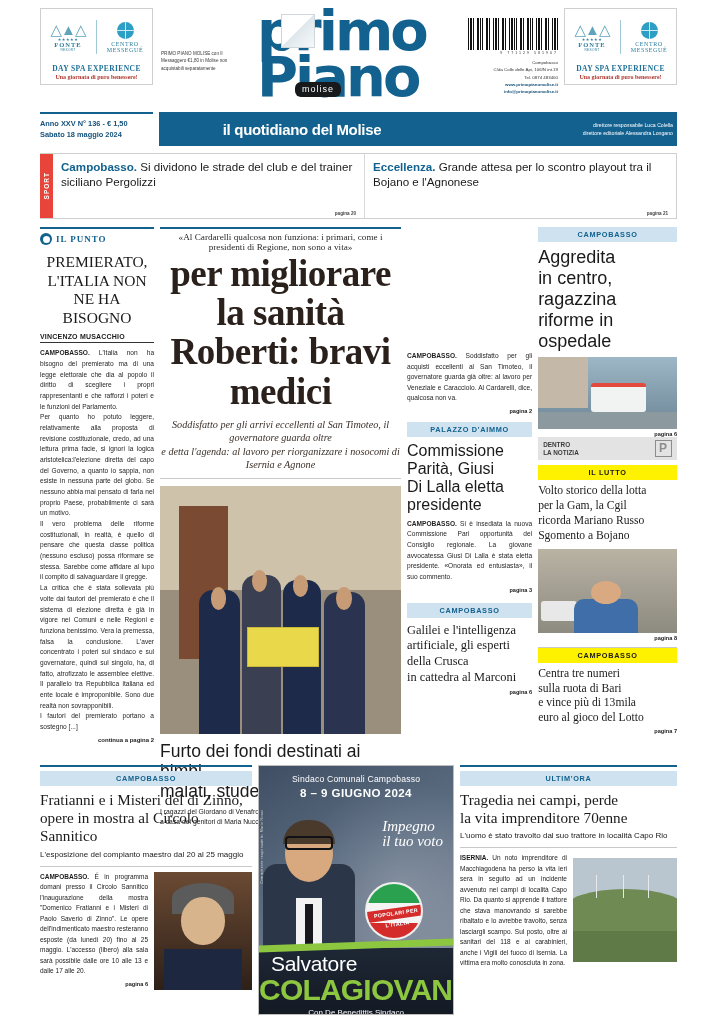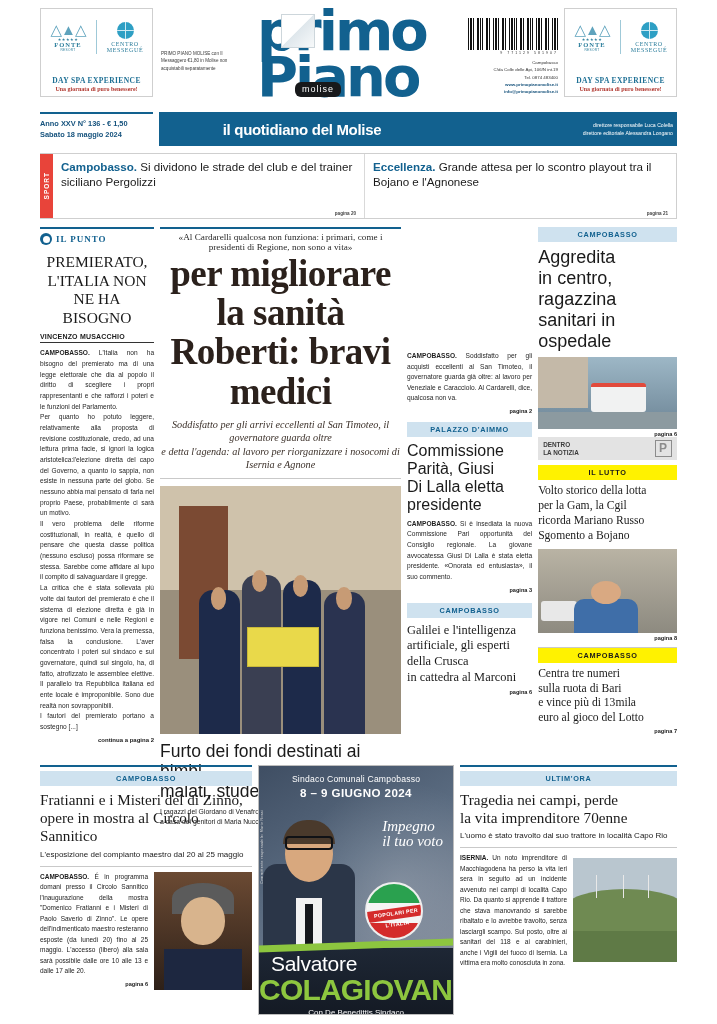--- a/index.html
+++ b/index.html
@@ -20,21 +20,21 @@
   .ad-logo-l, .ad-logo-r { width:46px; text-align:center; color:#1b6f8c; line-height:1; }
   .mount { display:block; font-size:15px; color:#5fa3bd; margin-bottom:1px; letter-spacing:-1px;}
   .stars { font-size:4px; letter-spacing:0.5px; color:#2c7e9c; display:block; }
   .ad-logo-l .nm { font-size:6.5px; font-family:"Liberation Serif",serif; font-weight:bold; letter-spacing:1px; color:#2c7e9c;}
   .ad-logo-l .sub { font-size:3.2px; letter-spacing:.3px; color:#2c7e9c; }
   .globe { width:17px;height:17px;border-radius:50%;background:#2e9fc4;margin:0 auto 2px;position:relative;overflow:hidden;}
   .globe:before{content:"";position:absolute;left:0;top:8px;width:17px;height:1px;background:#cfeaf3;}
   .globe:after{content:"";position:absolute;left:8px;top:0;width:1px;height:17px;background:#cfeaf3;}
   .ad-logo-r .nm { font-size:6px; font-family:"Liberation Serif",serif; letter-spacing:.6px; color:#2c7e9c; }
   .divider-v { width:1px; height:34px; background:#9fc9d8; }
-  .ad-t1 { font-size:7.5px; font-weight:bold; color:#1d6f94; font-family:"Liberation Serif",serif; letter-spacing:.4px; margin-top:16px;}
+  .ad-t1 { font-size:7.5px; font-weight:bold; color:#1d6f94; font-family:"Liberation Serif",serif; letter-spacing:.4px; margin-top:4px;}
   .ad-t2 { font-size:6px; font-weight:bold; color:#b0372f; font-family:"Liberation Serif",serif; margin-top:1px;}
 
   .smallprint { width:90px; font-size:4.6px; line-height:1.6; color:#3b3b3b; padding:42px 0 0 8px; }
 
   .logo-zone { flex:1; position:relative; padding-left:14px; }
   .logo-primo { font-size:56px; font-weight:bold; color:#12618f; line-height:.82; letter-spacing:-3px; font-family:"DejaVu Sans", sans-serif; }
   .logo-piano { font-size:56px; font-weight:bold; color:#12618f; line-height:.82; letter-spacing:-3px; font-family:"DejaVu Sans", sans-serif; }
   .molise-tag { position:absolute; left:52px; top:74px; background:#18191b; color:#fff; font-size:9px; padding:2px 7px 3px; border-radius:6px; letter-spacing:1px;}
   .page-corner { position:absolute; left:38px; top:6px; width:34px; height:34px; background:linear-gradient(135deg,#fff 48%,#dfe7ec 50%,#f7f9fa 100%); border:1px solid #cdd6db;}
 
@@ -403,21 +403,21 @@
       </div>
       <div class="mid-pag">pagina 6</div>
     </div>
 
     <div class="col-right">
       <div class="tagbar t-sans">CAMPOBASSO</div>
       <div class="r-head">
         <div>Aggredita</div>
         <div>in centro,</div>
         <div>ragazzina</div>
-        <div>sanitari in</div>
+        <div>riforme in</div>
         <div>ospedale</div>
       </div>
       <div class="photo ph-amb">
         <div class="bld"></div>
         <div class="grd"></div>
         <div class="van"></div>
       </div>
       <div class="r-pag">pagina 6</div>
 
       <div class="dentro">

